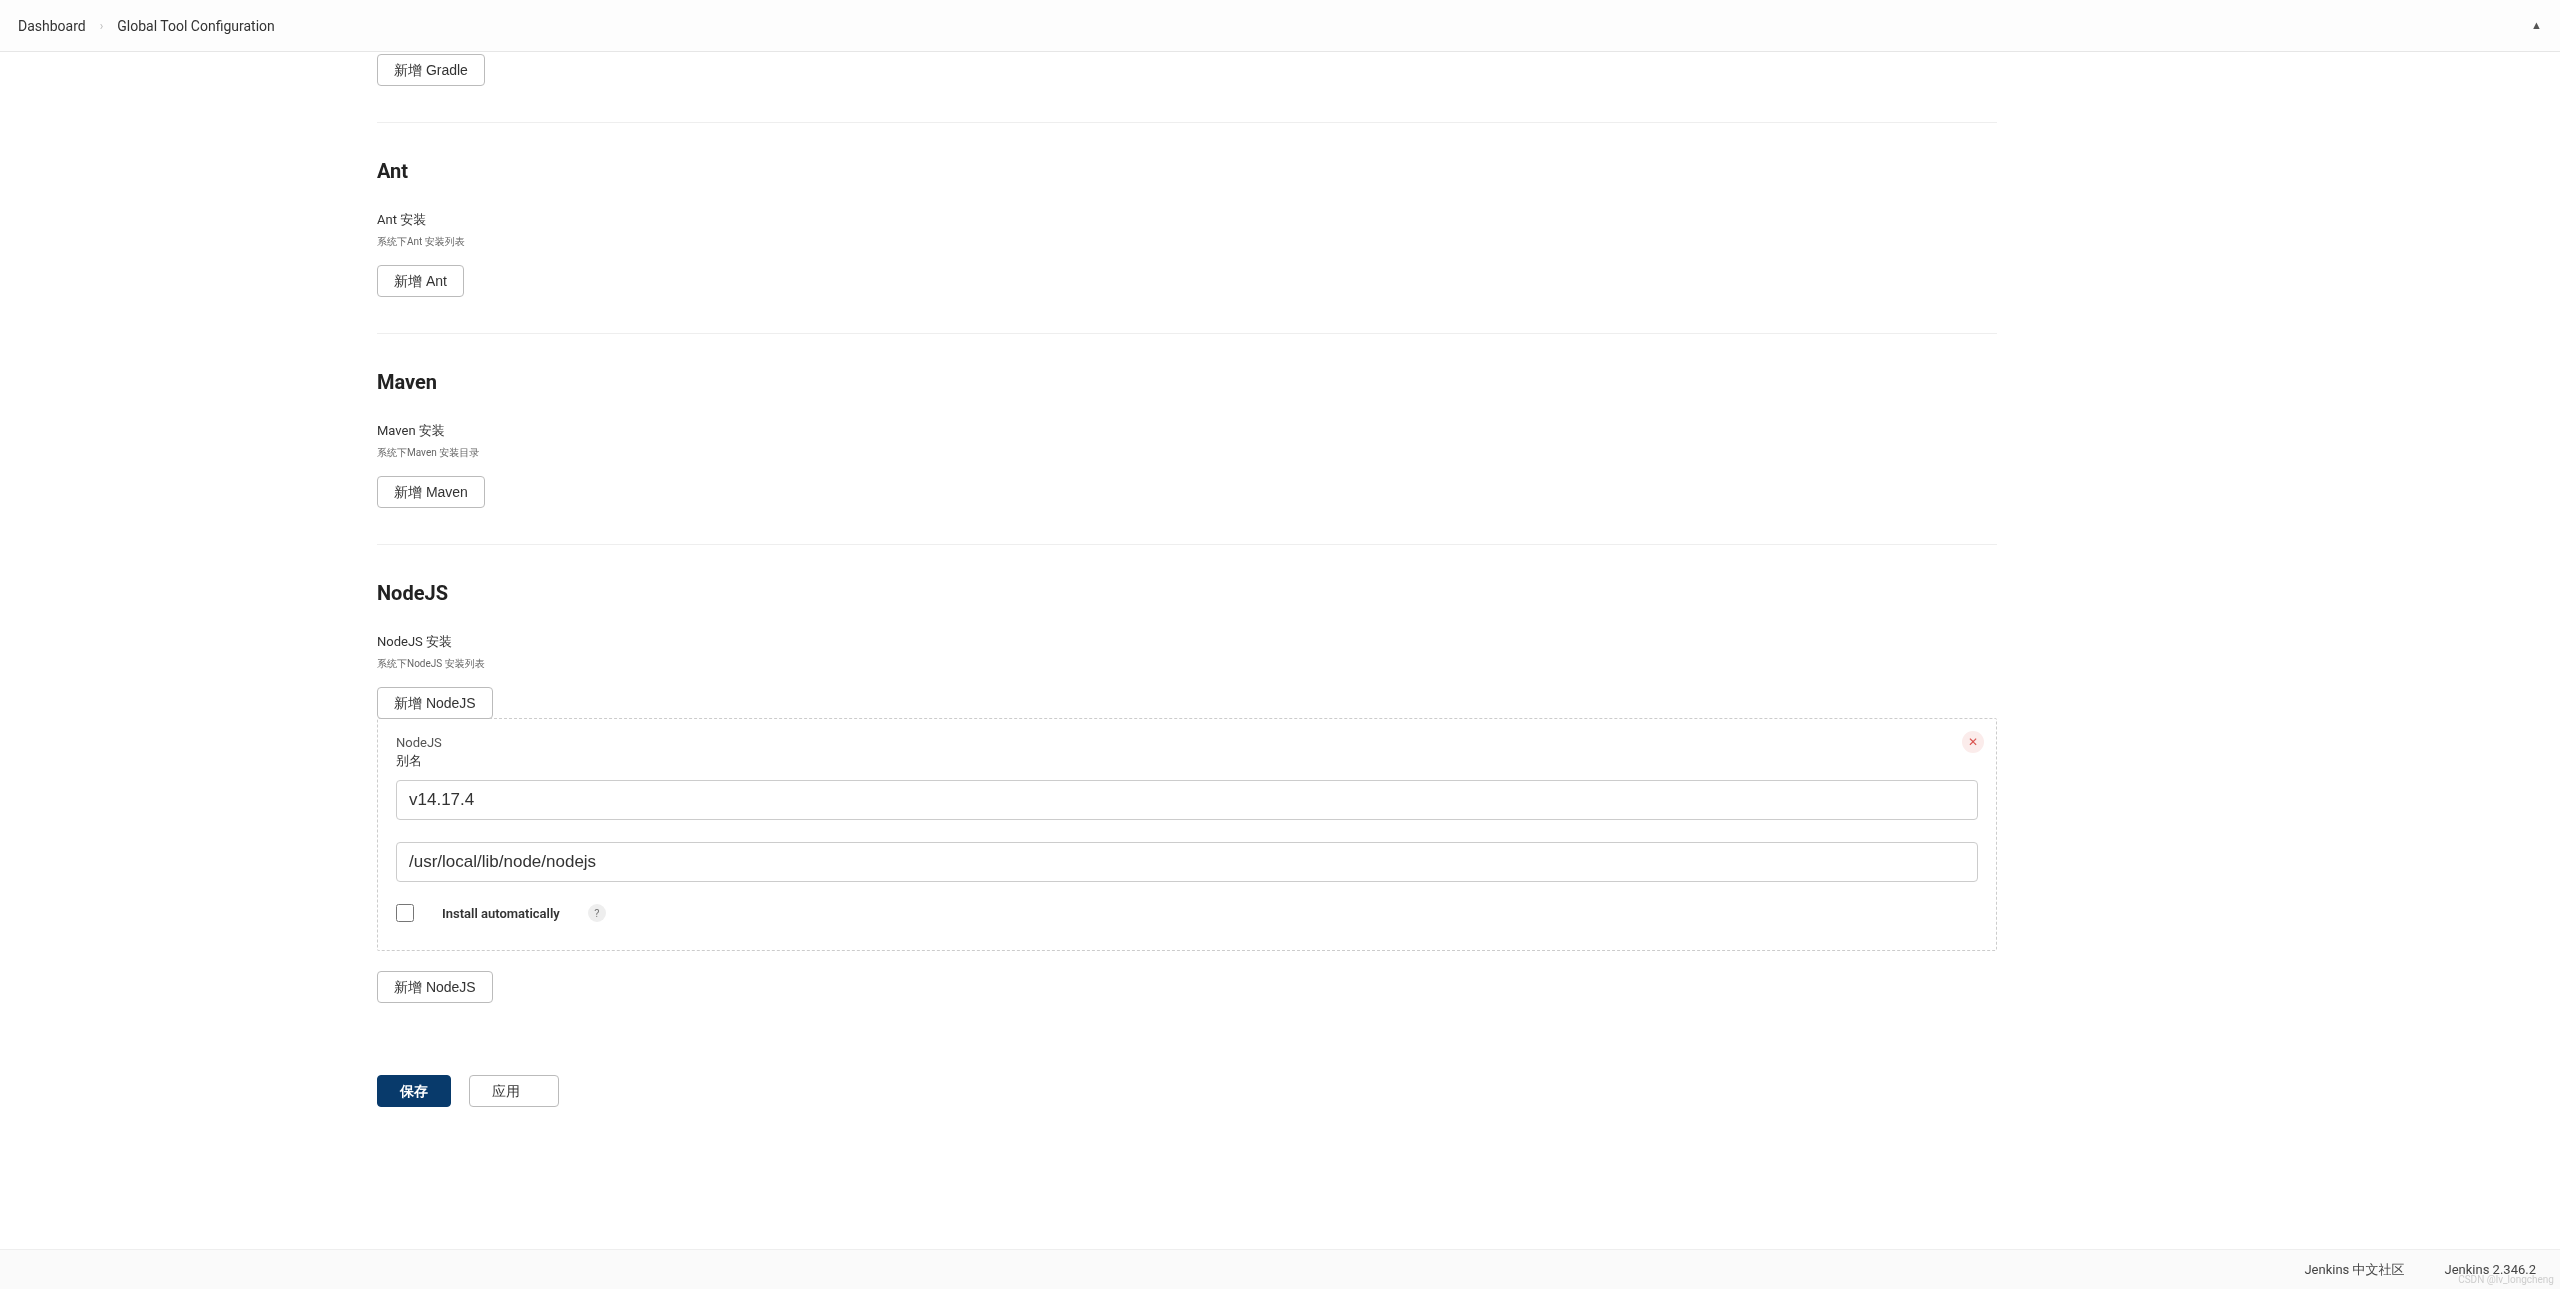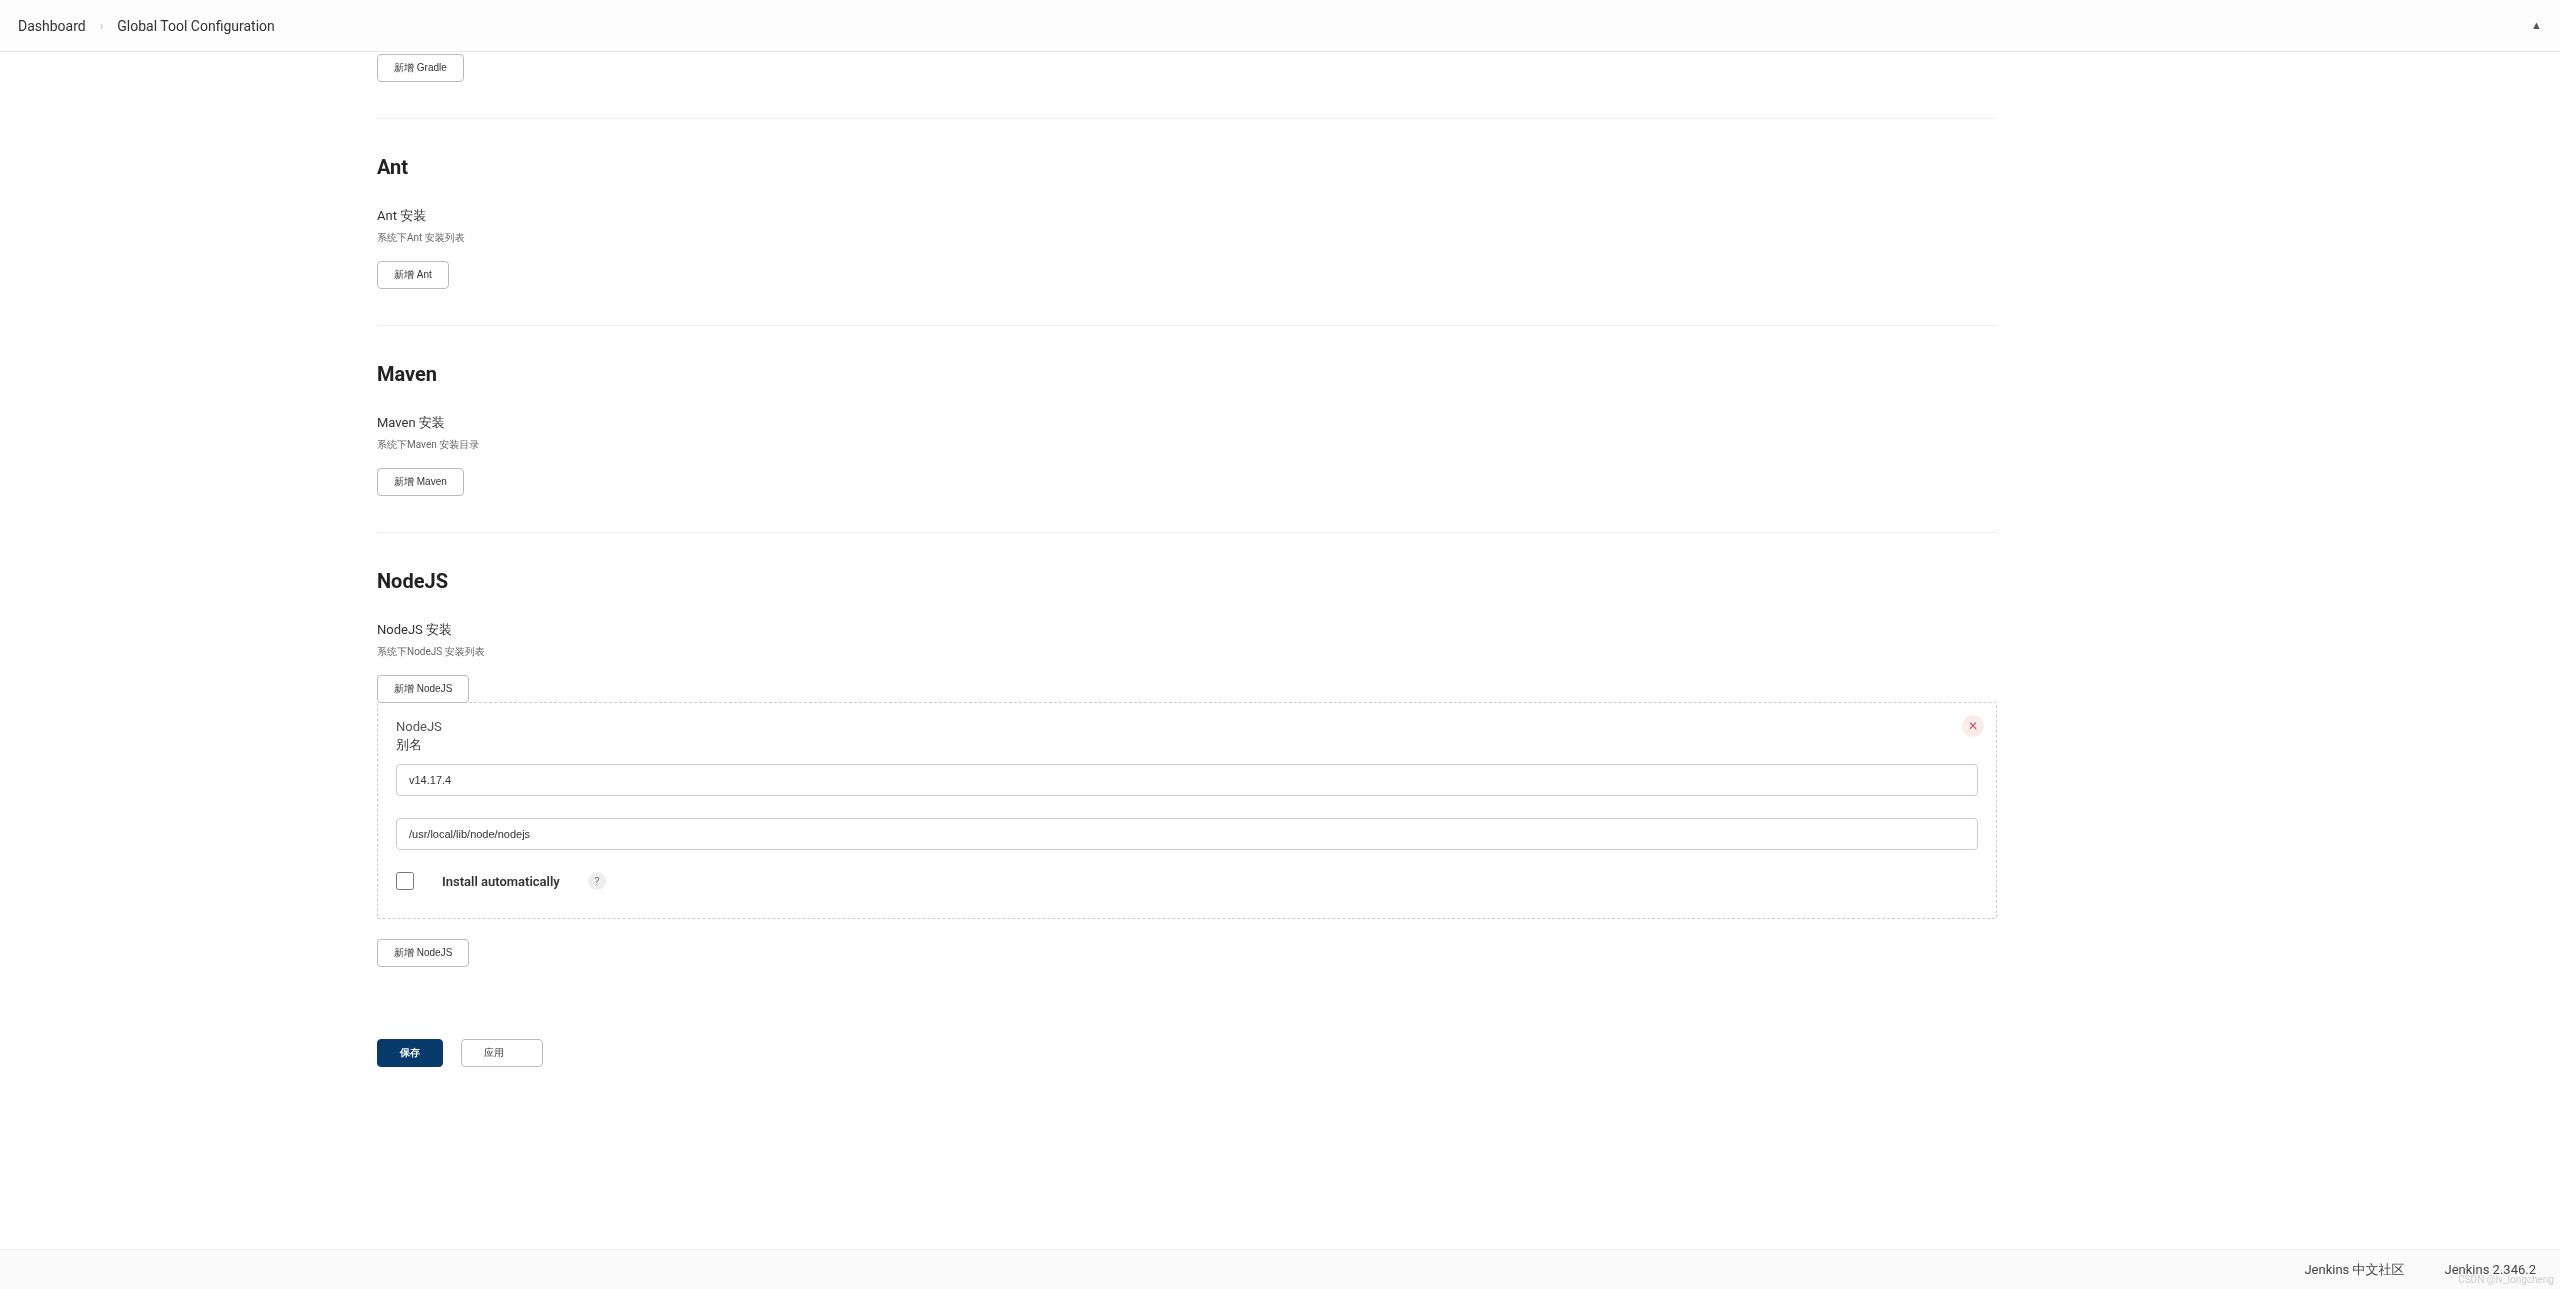--- a/index.html
+++ b/index.html
@@ -80,21 +80,21 @@
     margin-bottom: 16px;
   }
 
   
   .btn {
     display: inline-block;
     background: #fff;
     border: 1px solid #bbb;
     border-radius: 4px;
     padding: 8px 16px;
-    font-size: 10px;
+    font-size: 14px;
     color: #333;
     cursor: pointer;
     line-height: 1;
   }
   .btn-primary {
     background: #063970;
     background: #0b3e6f;
     background: #0a3d62;
     background: #063a6b;
     background: #003e7e;
@@ -123,21 +123,21 @@
   .field-label {
     font-size: 13px;
     color: #333;
     margin-bottom: 10px;
   }
   .text-input {
     width: 100%;
     border: 1px solid #ccc;
     border-radius: 4px;
     padding: 9px 12px;
-    font-size: 11px;
+    font-size: 17px;
     color: #333;
     background: #fff;
   }
   .field-block { margin-bottom: 22px; }
 
   .delete-btn {
     position: absolute;
     top: 12px;
     right: 12px;
     width: 22px;

